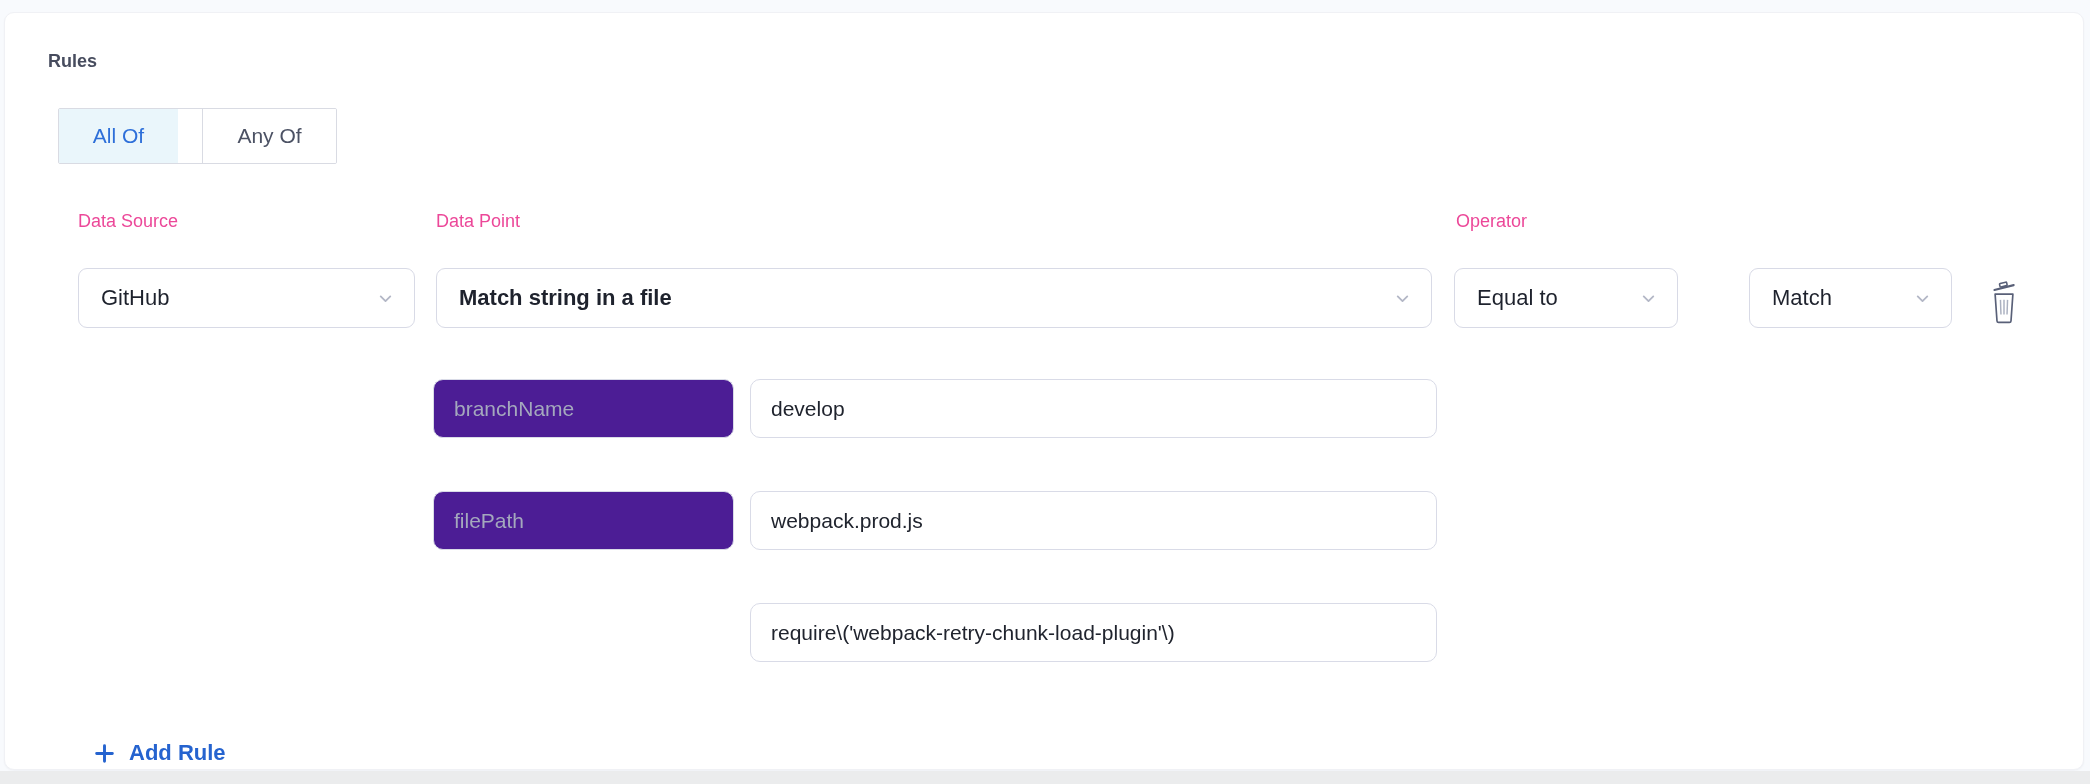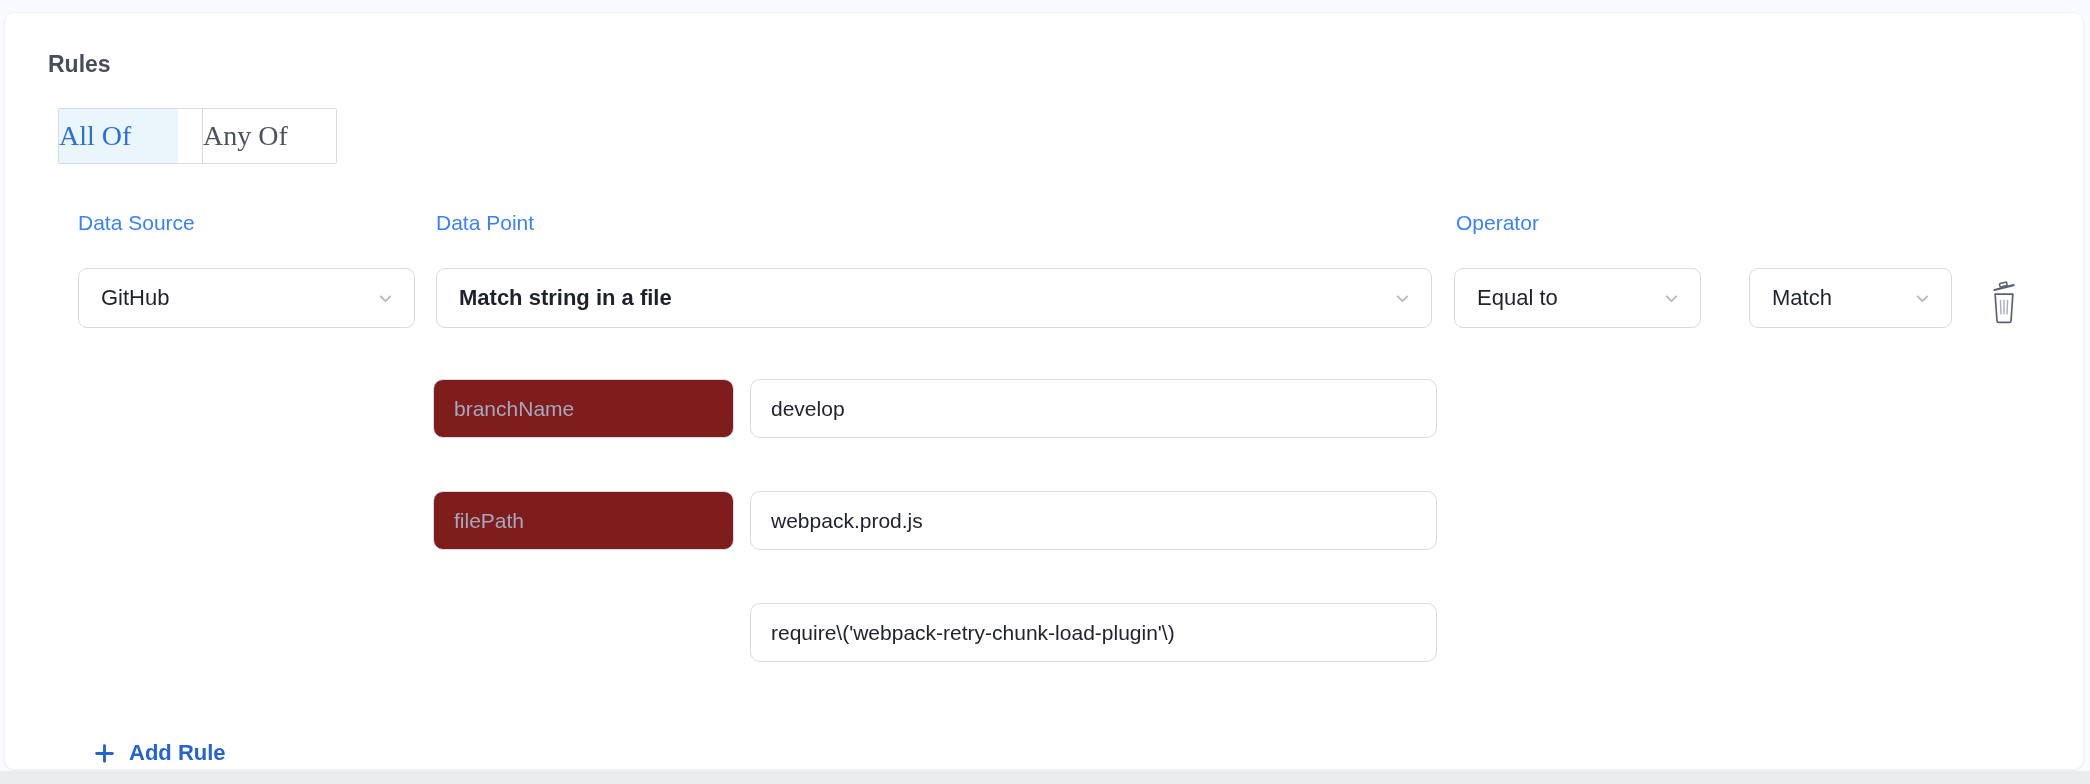--- a/index.html
+++ b/index.html
@@ -21,52 +21,51 @@
   }
   .bottom-strip {
     position: absolute;
     left: 0; bottom: 0;
     width: 2090px; height: 13px;
     background: #ebeced;
   }
   .heading {
     position: absolute;
     left: 43px; top: 38px;
-    font-size: 23px;
+    font-size: 18px;
     font-weight: 700;
     color: #474c5e;
   }
   
   .segmented {
     position: absolute;
     left: 53px; top: 95px;
     height: 56px;
     display: flex;
     border: 1px solid #d9dbe3;
     border-radius: 2px;
     overflow: hidden;
     background: #fff;
   }
   .segment {
     height: 100%;
-    display: flex; align-items: center; justify-content: flex-start;
-    font-size: 28px;
-    cursor: pointer;
-    font-family: Liberation Serif, serif;
+    display: flex; align-items: center; justify-content: center;
+    font-size: 21px;
+    cursor: pointer;
   }
   .segment.first { width: 119px; }
   .segment.second { width: 134px; border-left: 1px solid #d9dbe3; margin-left: 24px; }
   .segment.selected { background: #eaf6fb; color: #2d6fd9; }
   .segment.unselected { background: #ffffff; color: #4c5264; }
   
   .field-label {
     position: absolute;
     top: 198px;
-    font-size: 21px;
-    color: #3b82f6;
+    font-size: 18px;
+    color: #ec4899;
   }
   .label-data-source { left: 73px; }
   .label-data-point  { left: 431px; }
   .label-operator    { left: 1451px; }
   
   .select {
     position: absolute;
     top: 255px;
     height: 60px;
     background: #fff;
@@ -79,21 +78,21 @@
   .select .sel-text {
     font-size: 22px;
     color: #1e222d;
     white-space: nowrap;
     overflow: hidden;
     flex: 1;
   }
   .select .chev { flex: 0 0 auto; display: flex; align-items: center; }
   .sel-data-source   { left: 73px;   width: 337px; }
   .sel-data-point    { left: 431px;  width: 996px; font-weight: bold; }
-  .sel-operator      { left: 1449px; width: 247px; }
+  .sel-operator      { left: 1449px; width: 224px; }
   .sel-expected      { left: 1744px; width: 203px; }
   
   .trash-btn {
     position: absolute;
     left: 1976px; top: 266px;
     width: 46px; height: 50px;
     display: flex; align-items: center; justify-content: center;
     cursor: pointer;
     background: transparent;
     border: none;
@@ -104,21 +103,21 @@
     height: 59px;
     border: 1px solid #d9dbe7;
     border-radius: 10px;
     font-family: "Liberation Sans", "DejaVu Sans", sans-serif;
     font-size: 21px;
     padding: 0 20px;
     outline: none;
   }
   .param-key {
     left: 428px; width: 301px;
-    background: #7f1d1d;
+    background: #4c1d95;
     color: #a4a8bd;
   }
   .param-key::placeholder { color: #a4a8bd; opacity: 1; }
   .param-value {
     left: 745px; width: 687px;
     background: #ffffff;
     color: #20242e;
   }
   .row-1 { top: 366px; }
   .row-2 { top: 478px; }

